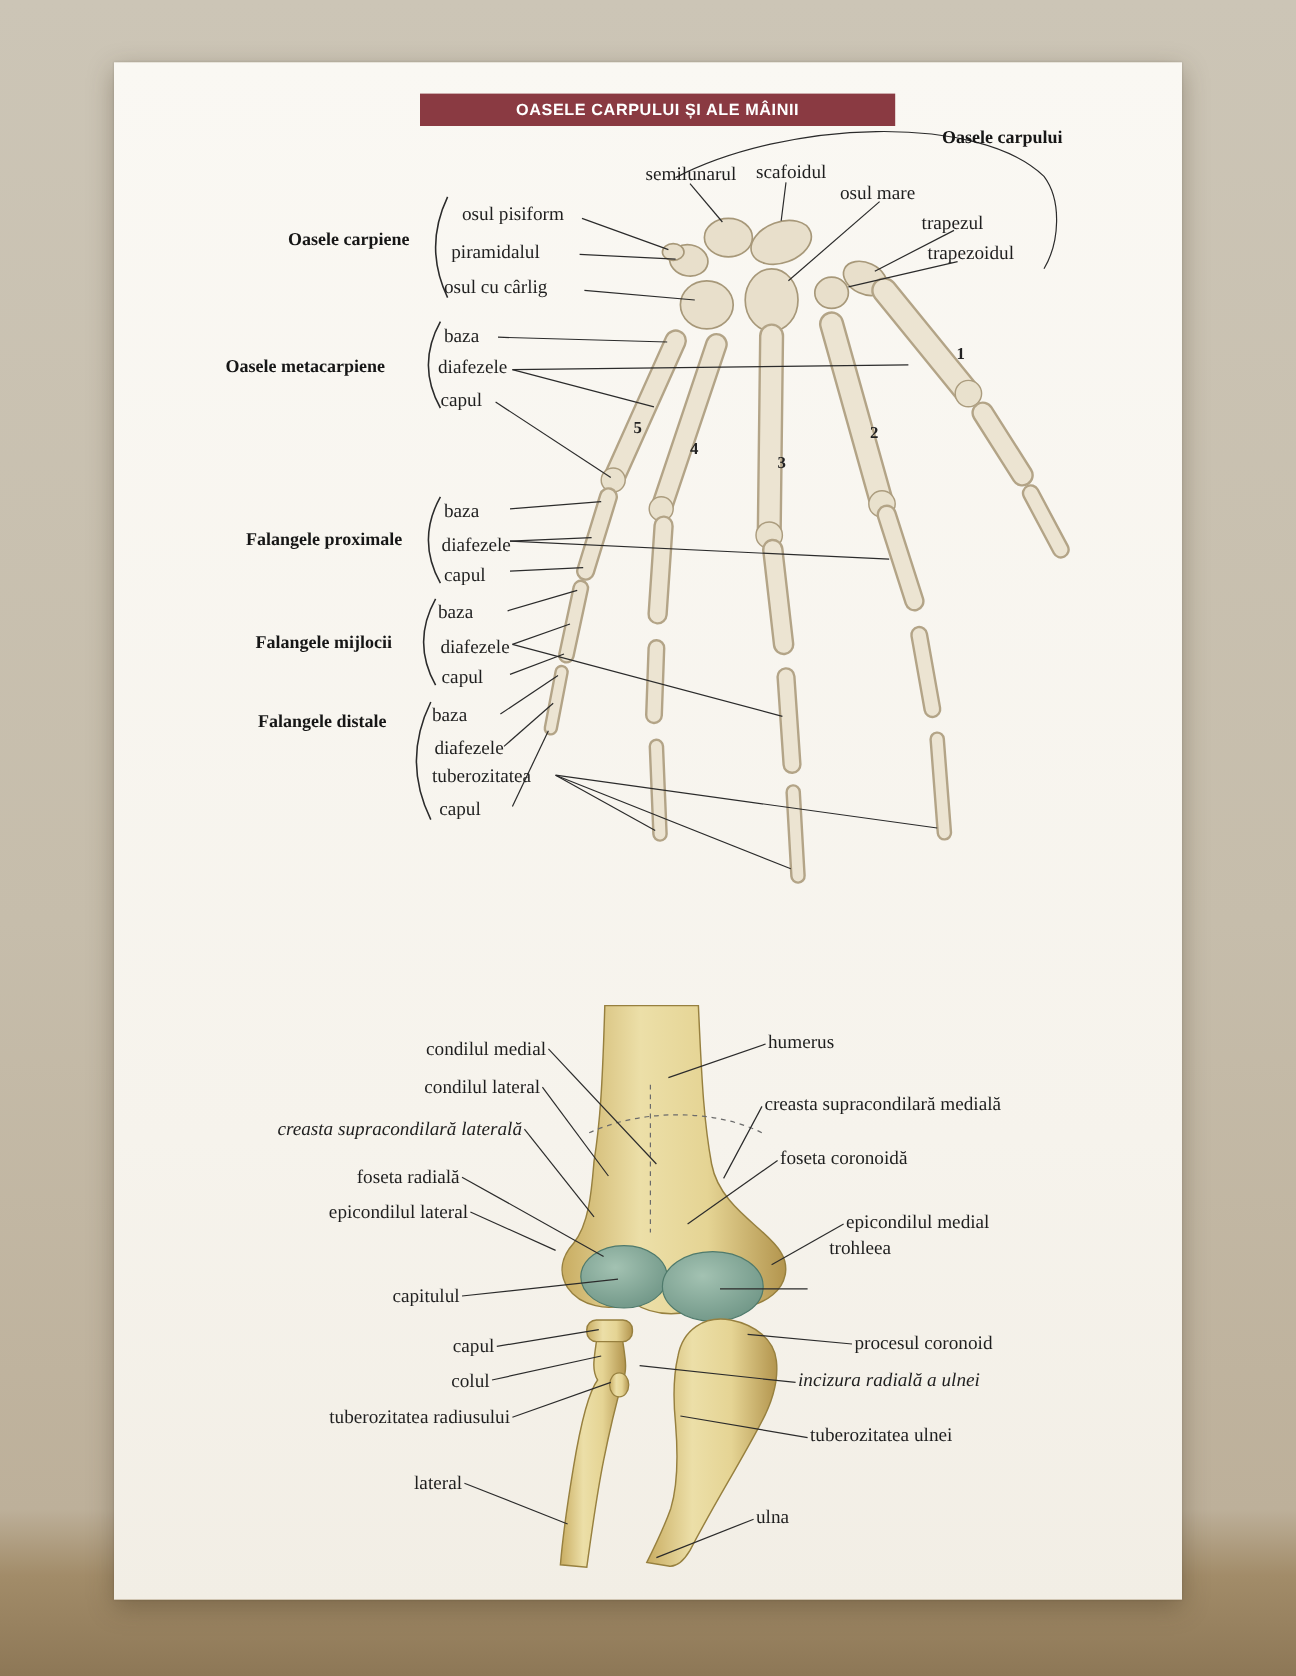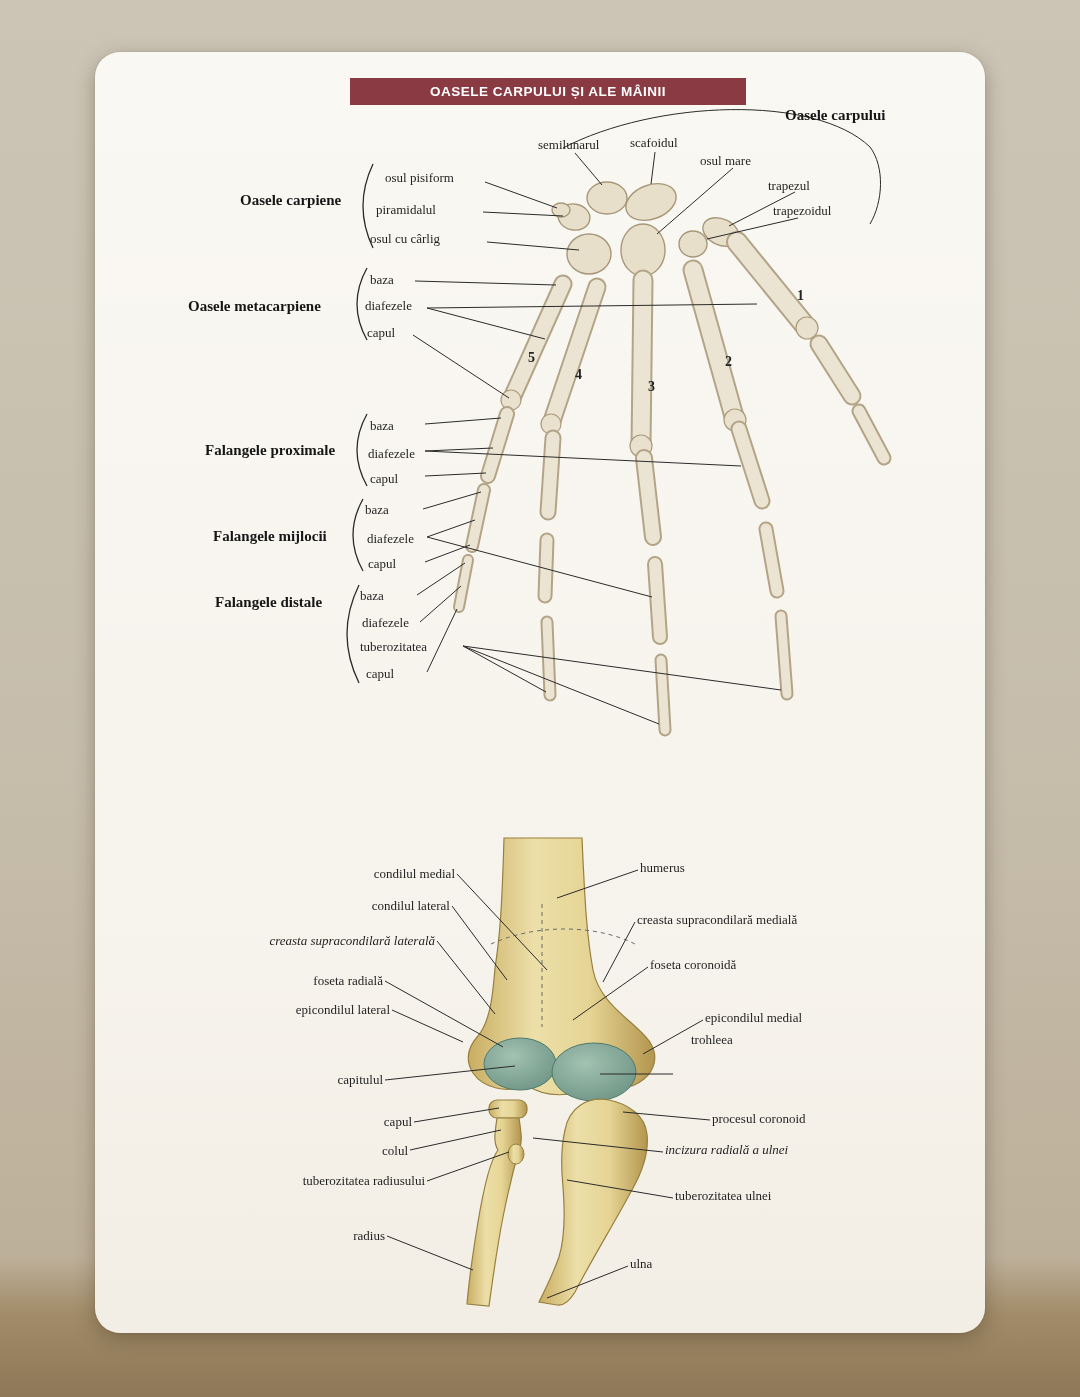--- a/index.html
+++ b/index.html
@@ -5,30 +5,29 @@
   html,body{margin:0;padding:0;}
   body{
     width:1080px;height:1397px;position:relative;overflow:hidden;
     font-family:"Liberation Serif", serif;
     background:linear-gradient(180deg,#ccc5b6 0%,#c6bdab 55%,#bdb09a 90%,#a28c69 94%,#8d7756 100%);
   }
   .paper{
     position:absolute;left:95px;top:52px;width:890px;height:1281px;
     background:linear-gradient(180deg,#faf8f3 0%,#f6f3ec 70%,#f2eee5 100%);
     box-shadow:0 6px 20px rgba(60,45,25,.35), 0 0 2px rgba(0,0,0,.15);
-    border-radius:25px;
   }
   .banner{
     position:absolute;height:27px;line-height:27px;text-align:center;
     background:#8a3a42;color:#ffffff;
     font-family:"Liberation Sans", sans-serif;font-weight:bold;font-size:13.5px;
     letter-spacing:.5px;
   }
   .lbl{
-    position:absolute;font-size:13px;color:#1f1f1f;white-space:nowrap;z-index:3;
+    position:absolute;font-size:16px;color:#1f1f1f;white-space:nowrap;z-index:3;
   }
   .lbl.b{font-weight:bold;font-size:15px;color:#161616;}
   .lbl.r{text-align:center;}
   .num{position:absolute;font-weight:bold;font-size:14px;color:#222;z-index:3;}
   svg.art{position:absolute;left:0;top:0;z-index:1;}
   .leader{stroke:#2b2b2b;stroke-width:1;fill:none;}
   .brace{stroke:#2b2b2b;stroke-width:1.3;fill:none;}
   .bone-u{stroke:#b3a487;stroke-linecap:round;}
   .bone-o{stroke:#ece4d2;stroke-linecap:round;}
   .carpal{fill:#e8dfcb;stroke:#a79879;stroke-width:1.4;}
@@ -240,21 +239,21 @@
 
   <div class="lbl r" style="right:530px;top:814px;">condilul medial</div>
   <div class="lbl r" style="right:535px;top:846px;">condilul lateral</div>
   <div class="lbl r" style="right:550px;top:881px;font-style:italic;">creasta supracondilară laterală</div>
   <div class="lbl r" style="right:602px;top:921px;">foseta radială</div>
   <div class="lbl r" style="right:595px;top:950px;">epicondilul lateral</div>
   <div class="lbl r" style="right:602px;top:1020px;">capitulul</div>
   <div class="lbl r" style="right:573px;top:1062px;">capul</div>
   <div class="lbl r" style="right:577px;top:1091px;">colul</div>
   <div class="lbl r" style="right:560px;top:1121px;">tuberozitatea radiusului</div>
-  <div class="lbl r" style="right:600px;top:1176px;">radius</div>
+  <div class="lbl r" style="right:600px;top:1176px;">lateral</div>
 
   <div class="lbl" style="left:545px;top:808px;">humerus</div>
   <div class="lbl" style="left:542px;top:860px;">creasta supracondilară medială</div>
   <div class="lbl" style="left:555px;top:905px;">foseta coronoidă</div>
   <div class="lbl" style="left:610px;top:958px;">epicondilul medial</div>
   <div class="lbl" style="left:580px;top:980px;margin-left:16px;">trohleea</div>
   <div class="lbl" style="left:617px;top:1059px;">procesul coronoid</div>
   <div class="lbl" style="left:570px;top:1090px;font-style:italic;">incizura radială a ulnei</div>
   <div class="lbl" style="left:580px;top:1136px;">tuberozitatea ulnei</div>
   <div class="lbl" style="left:535px;top:1204px;">ulna</div>

